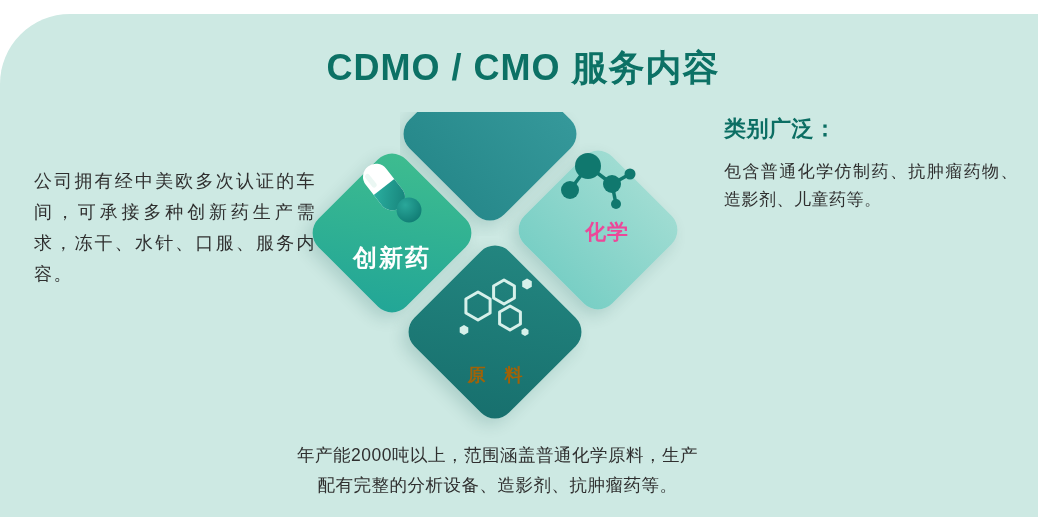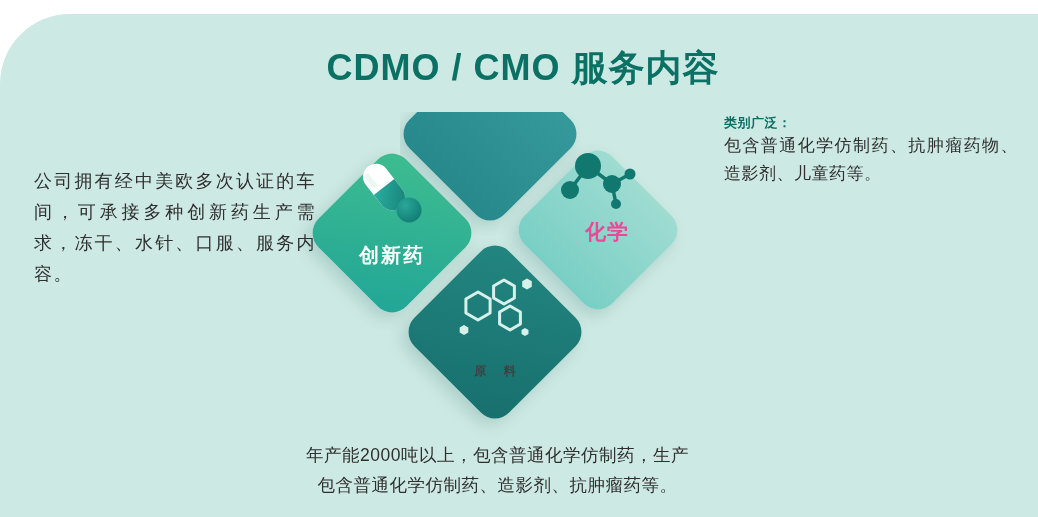--- a/index.html
+++ b/index.html
@@ -14,39 +14,39 @@
   .title{
     position:absolute;left:4px;top:44px;width:100%;text-align:center;
     font-size:36px;font-weight:800;color:#0c7165;letter-spacing:1px;
   }
   .left-desc{
     position:absolute;left:34px;top:166px;width:282px;
     font-size:18px;line-height:1.72;letter-spacing:1.5px;color:#2f2f2f;
     text-align:justify;
   }
   .right-col{position:absolute;left:724px;top:114px;width:294px;}
-  .sec-heading{font-size:13px;font-weight:800;color:#0b6e63;letter-spacing:.5px;}
-  .sec-body{margin-top:0;font-size:17px;line-height:1.62;letter-spacing:.5px;color:#2f2f2f;text-align:justify;}
+  .sec-heading{font-size:22px;font-weight:800;color:#0b6e63;letter-spacing:.5px;}
+  .sec-body{margin-top:14px;font-size:17px;line-height:1.62;letter-spacing:.5px;color:#2f2f2f;text-align:justify;}
   .sec2{margin-top:20px;}
   .bottom-note{
     position:absolute;left:290px;top:441px;width:415px;text-align:center;
     font-size:17.5px;line-height:1.7;color:#2f2f2f;letter-spacing:.5px;
   }
   
   .diamond{position:absolute;border-radius:20px;box-shadow:0 8px 16px rgba(8,77,68,.16);}
   .d-rotate{transform:rotate(45deg);}
   .d-top-clip{position:absolute;left:400px;top:112px;width:180px;height:124px;overflow:hidden;}
   .d-top{position:absolute;left:23px;top:-45px;width:134px;height:134px;background:linear-gradient(180deg,#35989a,#27898b);}
   .d-innov{left:330px;top:171px;width:124px;height:124px;background:linear-gradient(145deg,#3fbd8f,#21a597);}
   .d-chem{left:536px;top:168px;width:124px;height:124px;background:linear-gradient(180deg,#9fdcd2,#79cfc5);}
   .d-raw{left:428px;top:265px;width:134px;height:134px;background:linear-gradient(145deg,#238680,#176f6d);}
   .d-label{position:absolute;text-align:center;font-weight:800;}
-  .lbl-innov{left:312px;top:242px;width:160px;font-size:20px;color:#ffffff;letter-spacing:2px;}
+  .lbl-innov{left:312px;top:242px;width:160px;font-size:24px;color:#ffffff;letter-spacing:2px;}
   .lbl-chem{left:527px;top:218px;width:160px;font-size:21px;line-height:1.3;color:#ec4899;letter-spacing:1px;}
-  .lbl-raw{left:415px;top:363px;width:160px;font-size:12px;color:#404040;letter-spacing:7px;text-indent:7px;}
+  .lbl-raw{left:415px;top:363px;width:160px;font-size:18px;color:#a16207;letter-spacing:7px;text-indent:7px;}
   .icon{position:absolute;}
   .ic-capsule{left:338px;top:147px;}
   .ic-molecule{left:556px;top:142px;}
   .ic-hex{left:452px;top:272px;}
 </style>
 </head>
 <body>
 
 <div id="stage">
 
@@ -121,17 +121,17 @@
   <div class="d-label lbl-raw">原 料</div>
 
   <div class="right-col">
     <div>
       <div class="sec-heading">类别广泛：</div>
       <div class="sec-body">包含普通化学仿制药、抗肿瘤药物、造影剂、儿童药等。</div>
     </div>
   </div>
 
   <div class="bottom-note">
-    <div>年产能2000吨以上，包含普通化学仿制药，生产</div>
-    <div>包含普通化学仿制药、造影剂、抗肿瘤药等。</div>
+    <div>年产能2000吨以上，范围涵盖普通化学原料，生产</div>
+    <div>配有完整的分析设备、造影剂、抗肿瘤药等。</div>
   </div>
 
 </div>
 
 </body></html>

